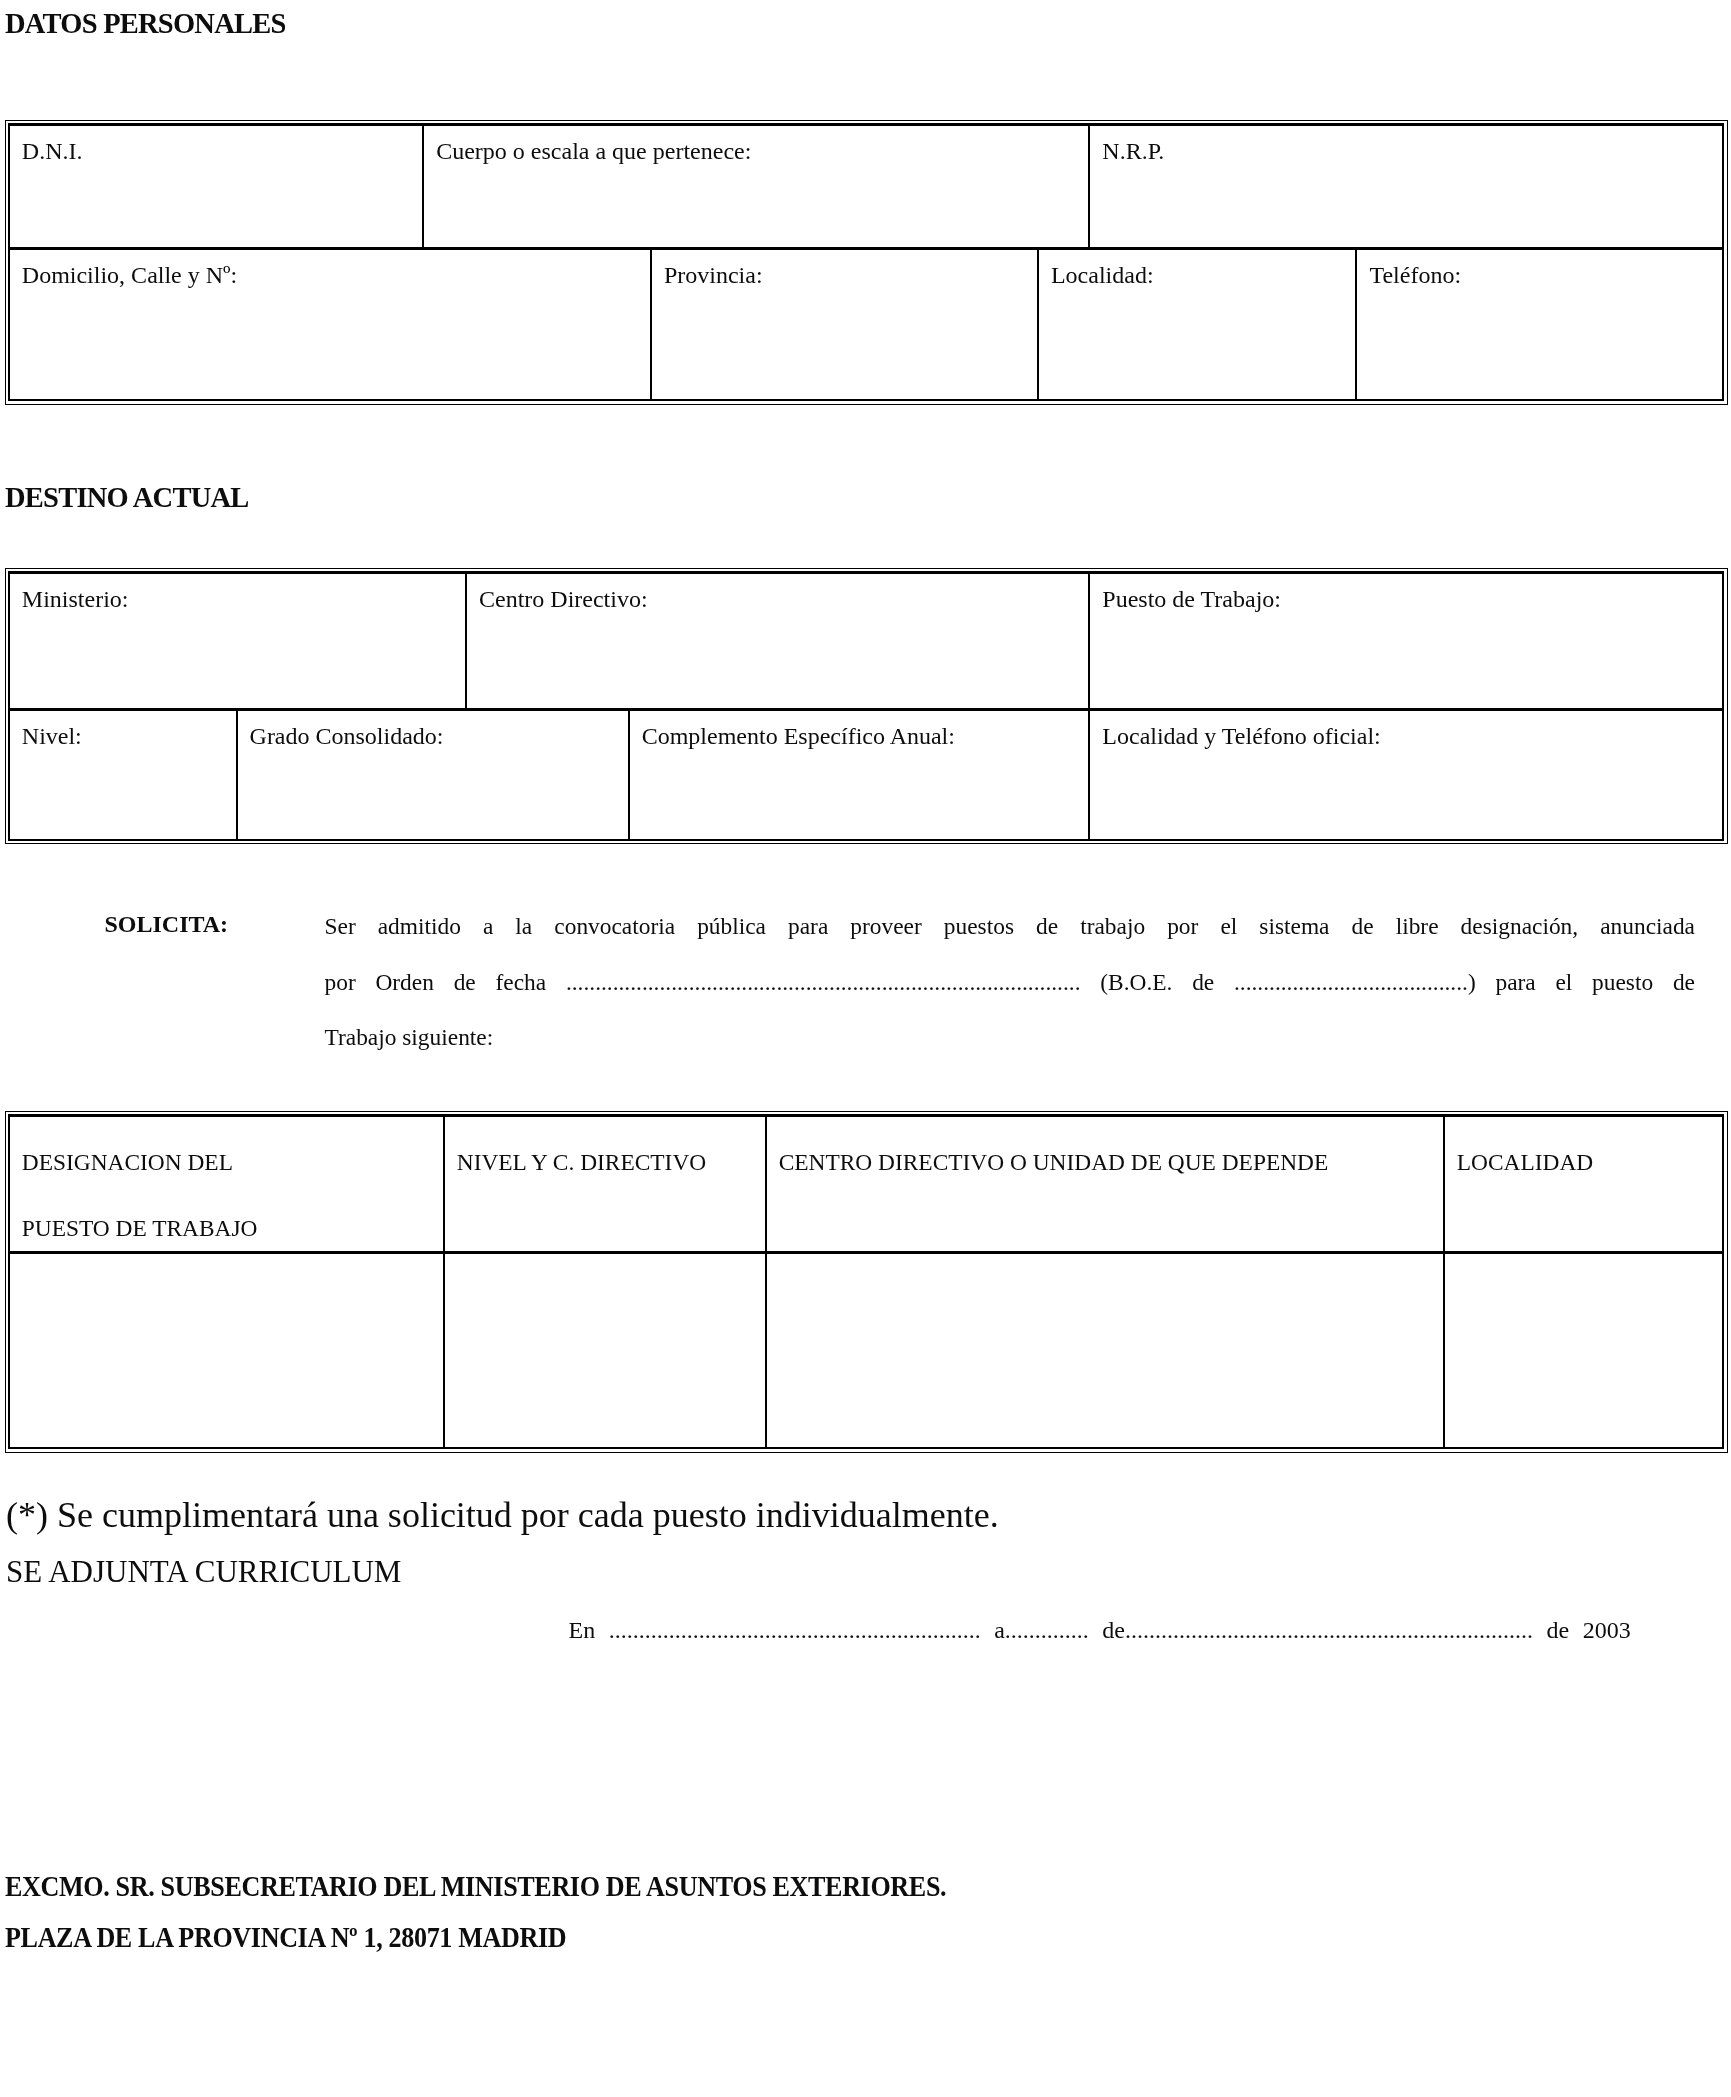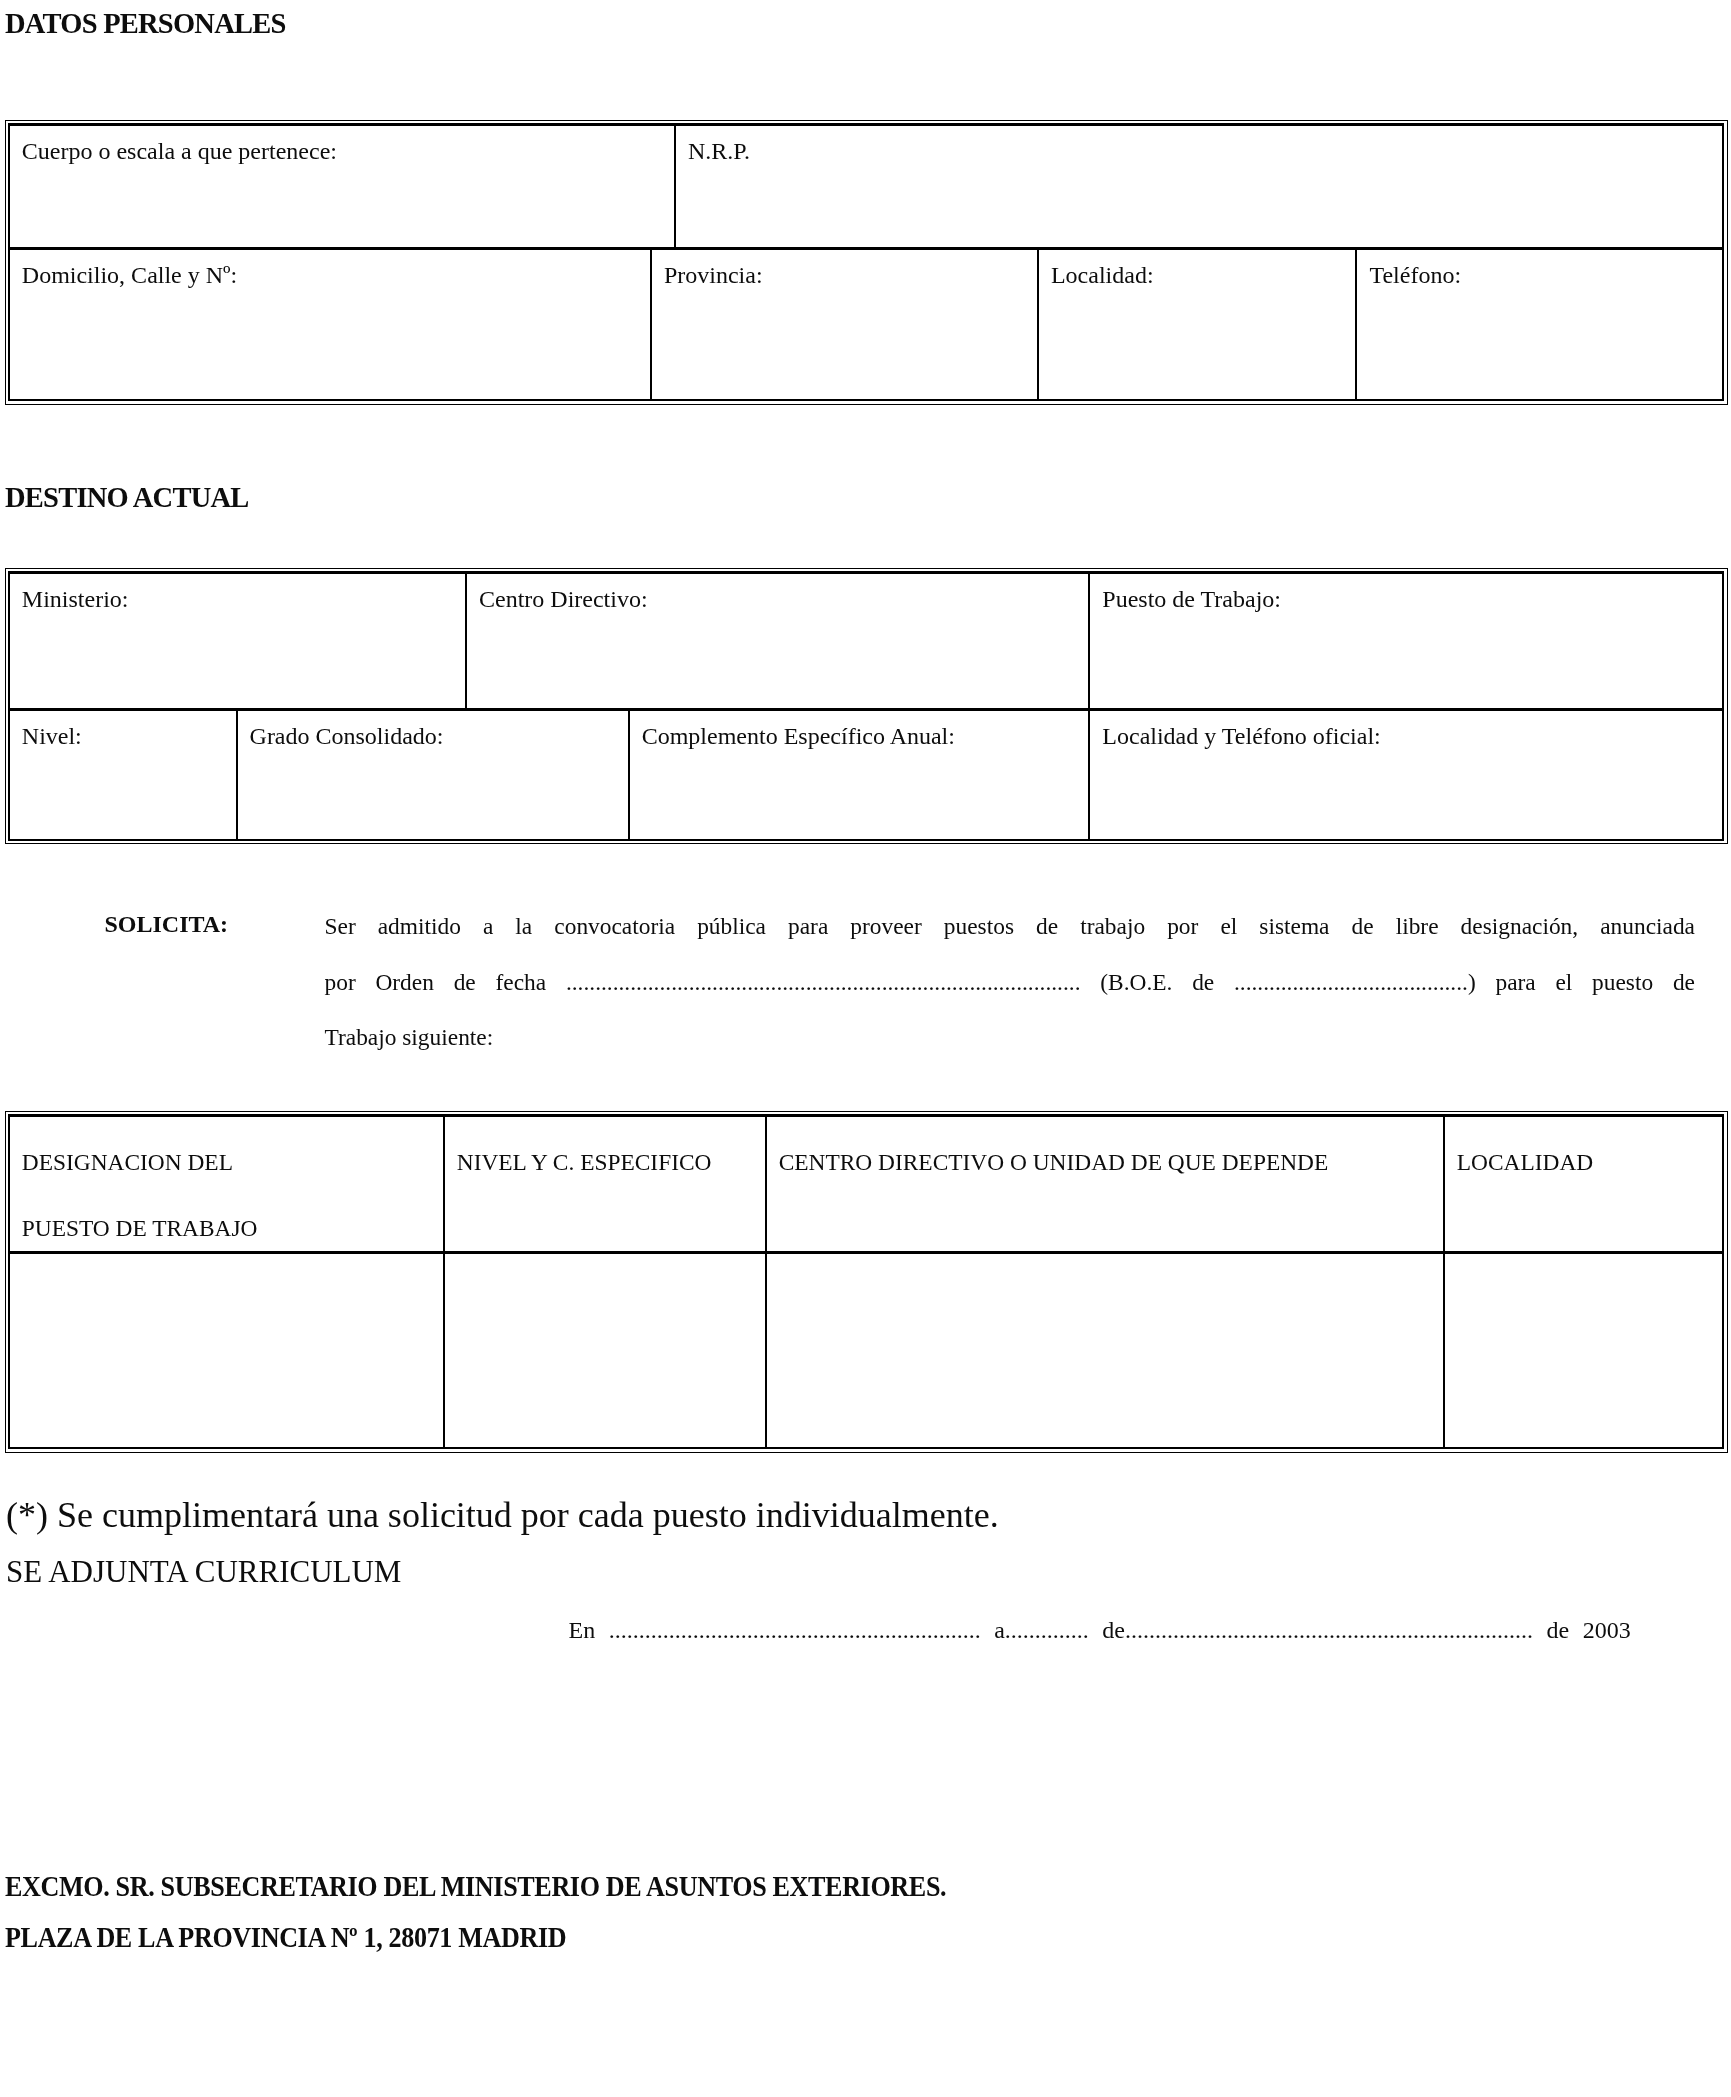--- a/index.html
+++ b/index.html
@@ -57,20 +57,23 @@
   .sp-t3 { margin-top: 56px; }
 </style>
 </head>
 <body>
 
 <div class="h1">DATOS PERSONALES</div>
 
 <div class="tbl sp-t1">
   <div class="tbl-in">
     <div class="trow" style="height:121px">
+      <div class="tcell" style="width:24.2%">
+        <span>D.N.I.</span>
+      </div>
       <div class="tcell" style="width:38.9%">
         <span>Cuerpo o escala a que pertenece:</span>
       </div>
       <div class="tcell">
         <span>N.R.P.</span>
       </div>
     </div>
     <div class="trow" style="height:149px">
       <div class="tcell" style="width:37.5%">
         <span>Domicilio, Calle y Nº:</span>
@@ -130,21 +133,21 @@
 </div>
 
 <div class="tbl sp-t3">
   <div class="tbl-in">
     <div class="trow t3-head" style="height:134px">
       <div class="tcell" style="width:25.4%">
         <span>DESIGNACION DEL</span>
         <span class="t3-col1-l2">PUESTO DE  TRABAJO</span>
       </div>
       <div class="tcell" style="width:18.8%">
-        <span>NIVEL Y C. ESPECIFICO</span>
+        <span>NIVEL Y C. DIRECTIVO</span>
       </div>
       <div class="tcell" style="width:39.6%">
         <span>CENTRO DIRECTIVO O UNIDAD DE QUE DEPENDE</span>
       </div>
       <div class="tcell">
         <span>LOCALIDAD</span>
       </div>
     </div>
     <div class="trow" style="height:193px">
       <div class="tcell" style="width:25.4%"></div>

